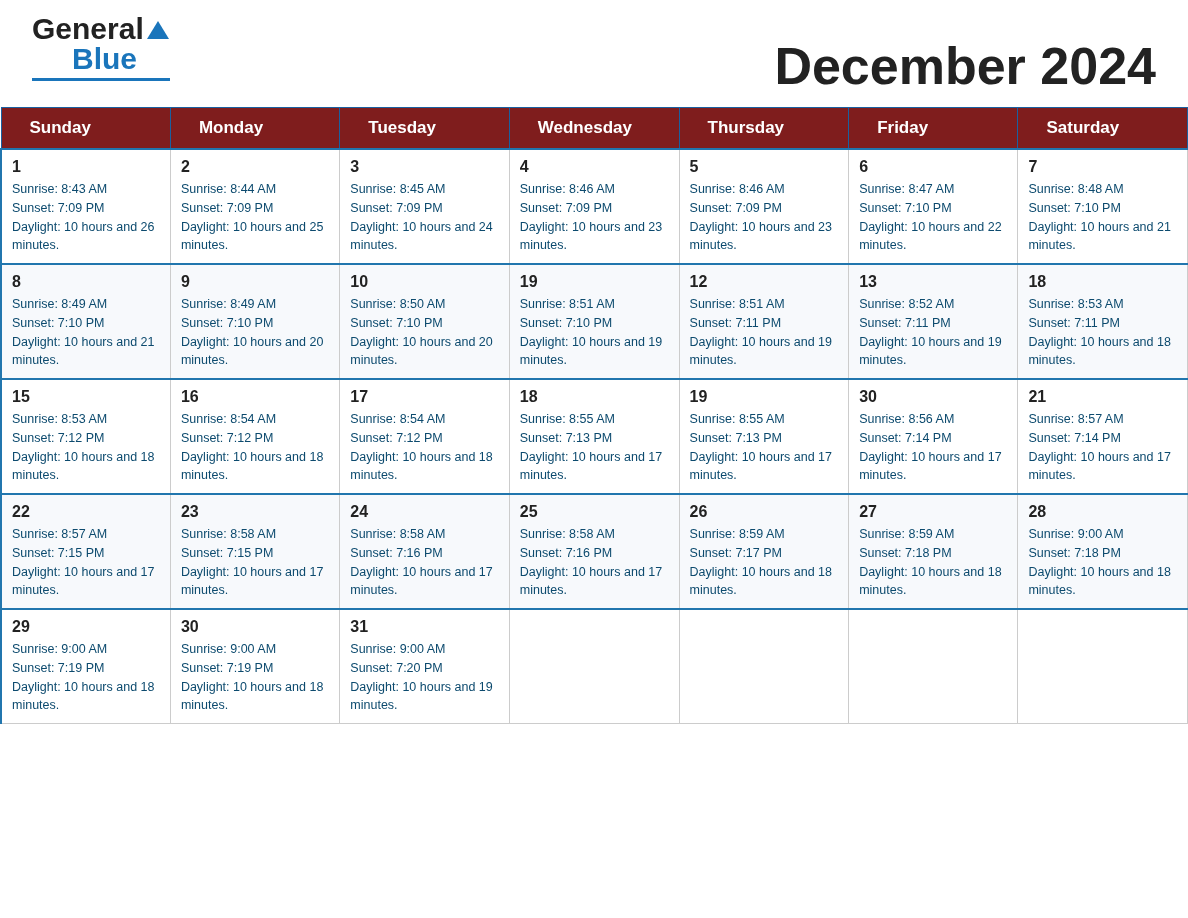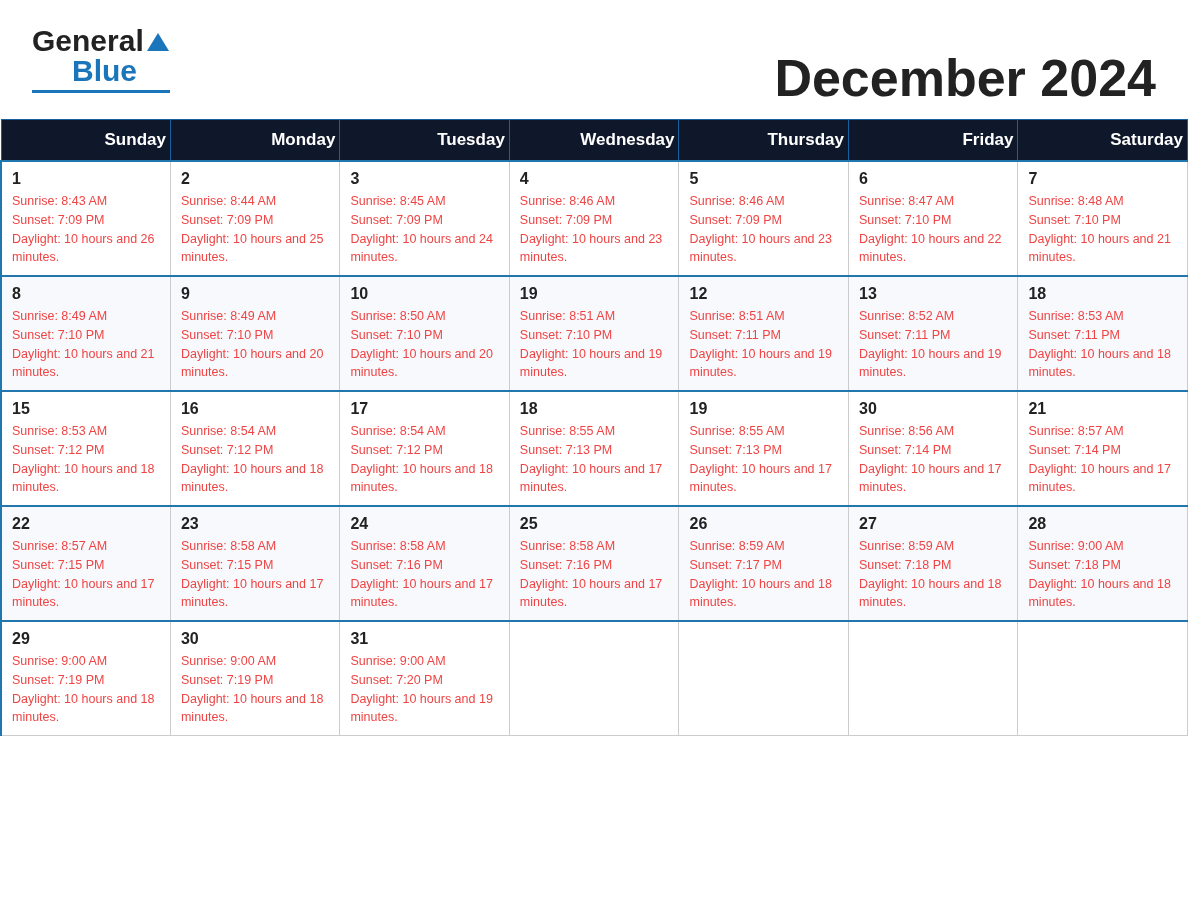--- a/index.html
+++ b/index.html
@@ -7,21 +7,21 @@
       font-family: Arial, sans-serif;
       background: #fff;
       color: #222;
       width: 1188px;
       min-height: 918px;
     }
     .header {
       display: flex;
       justify-content: space-between;
       align-items: flex-start;
-      padding: 24px 32px 12px 32px;
+      padding: 12px 32px 12px 32px;
     }
     .logo {
       display: flex;
       flex-direction: column;
       align-items: flex-start;
     }
     .logo-text {
       font-size: 28px;
       font-weight: bold;
       color: #222;
@@ -50,26 +50,26 @@
       font-weight: normal;
       color: #444;
       margin-top: 4px;
     }
     .calendar {
       width: 100%;
       border-collapse: collapse;
       margin: 0;
     }
     .calendar th {
-      background: #0f172a;
+      background: #7f1d1d;
       color: #fff;
       font-size: 17px;
       font-weight: bold;
-      padding: 10px 4px;
-      text-align: right;
+      padding: 10px 28px;
+      text-align: left;
       border: 1px solid #1a60a0;
     }
     .calendar td {
       border: 1px solid #ccc;
       vertical-align: top;
       padding: 8px 10px;
       width: 170px;
       min-height: 110px;
       background: #fff;
     }
@@ -78,21 +78,21 @@
     }
     .day-number {
       font-size: 16px;
       font-weight: bold;
       color: #222;
       display: block;
       margin-bottom: 4px;
     }
     .day-info {
       font-size: 12.5px;
-      color: #ef4444;
+      color: #0c4a6e;
       line-height: 1.5;
     }
     .calendar tbody tr td:first-child {
       border-left: 2px solid #2176ae;
     }
     .week-row td {
       border-top: 2px solid #2176ae;
     }
     .empty-cell {
       background: #fff !important;

